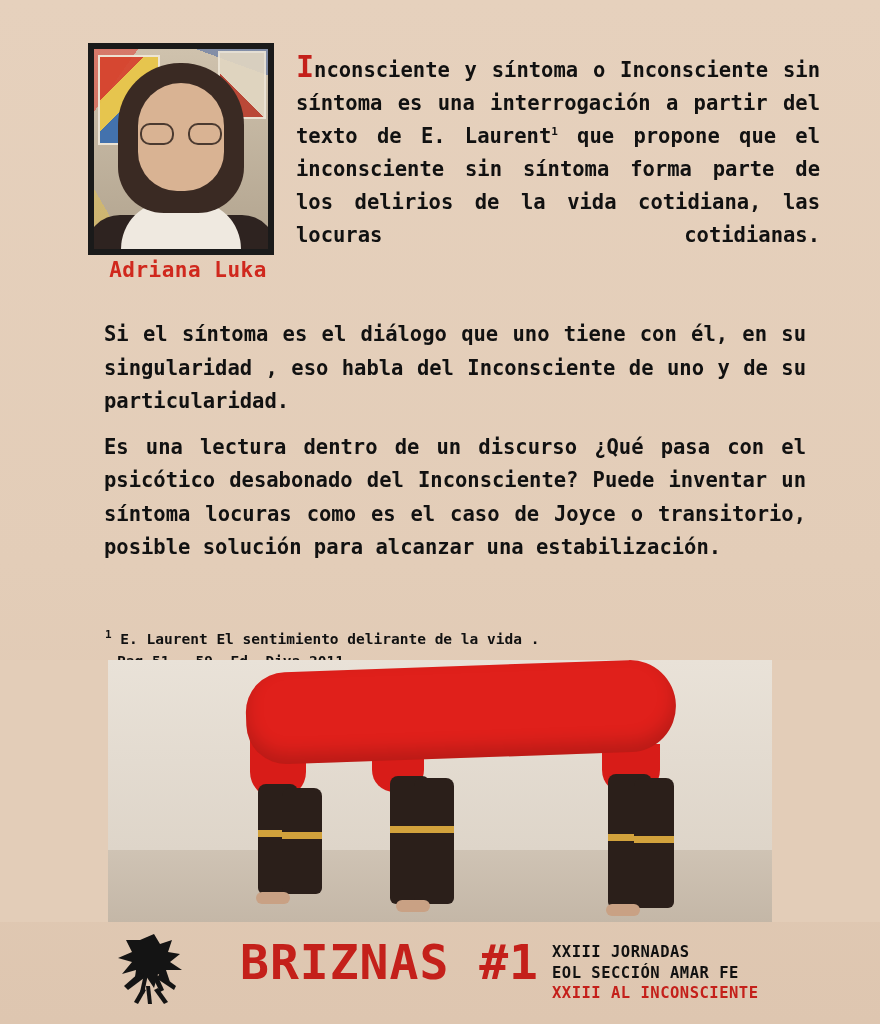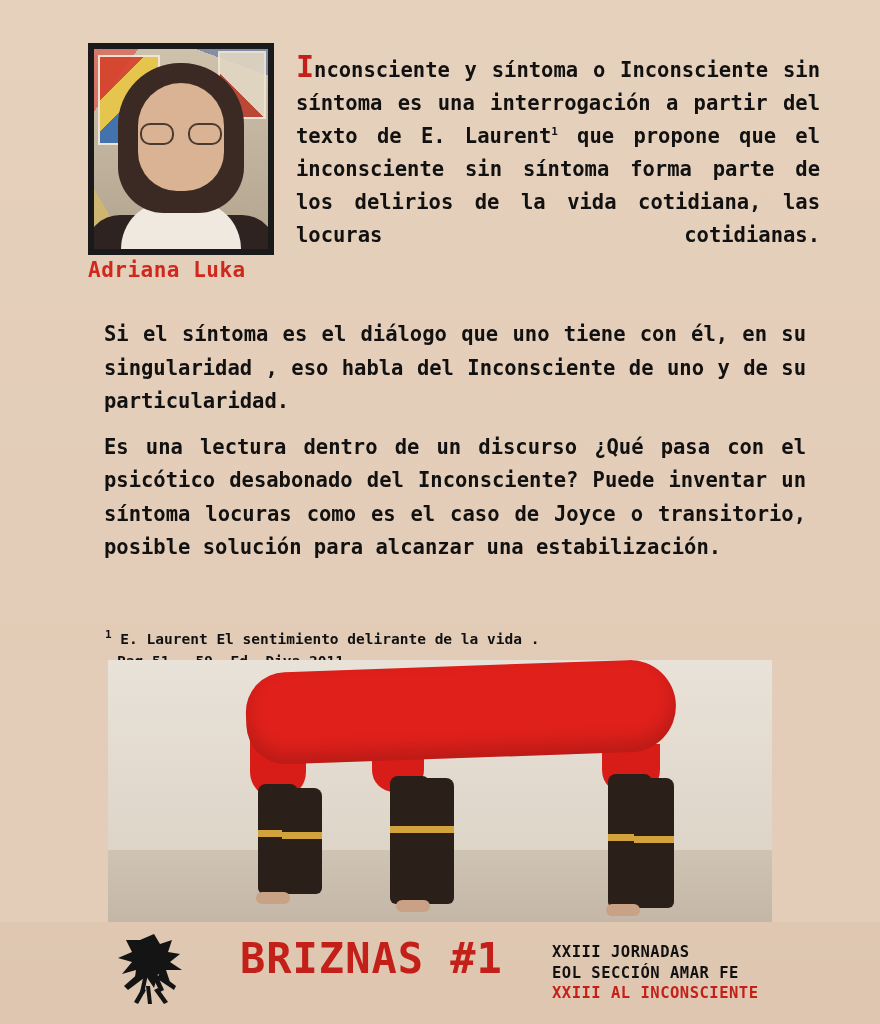--- a/index.html
+++ b/index.html
@@ -133,20 +133,21 @@
     height: 34px;
     background: #2e2320;
     border-radius: 40px 40px 0 0;
   }
 
   .portrait-name {
     position: absolute;
     left: 88px;
     top: 258px;
     width: 200px;
+    text-align: center;
     color: #d0281d;
     font-weight: bold;
     font-size: 21px;
     letter-spacing: .5px;
   }
 
   .lead {
     position: absolute;
     left: 296px;
     top: 52px;
@@ -318,21 +319,21 @@
     left: 110px;
     top: 10px;
     width: 92px;
     height: 80px;
   }
   .briznas {
     position: absolute;
     left: 240px;
     top: 14px;
     color: #c4201a;
-    font-size: 42px;
+    font-size: 48px;
     font-weight: bold;
     letter-spacing: 1px;
   }
   .boletin {
     position: absolute;
     left: 240px;
     top: 62px;
     color: #111;
     font-size: 28px;
     font-weight: bold;

